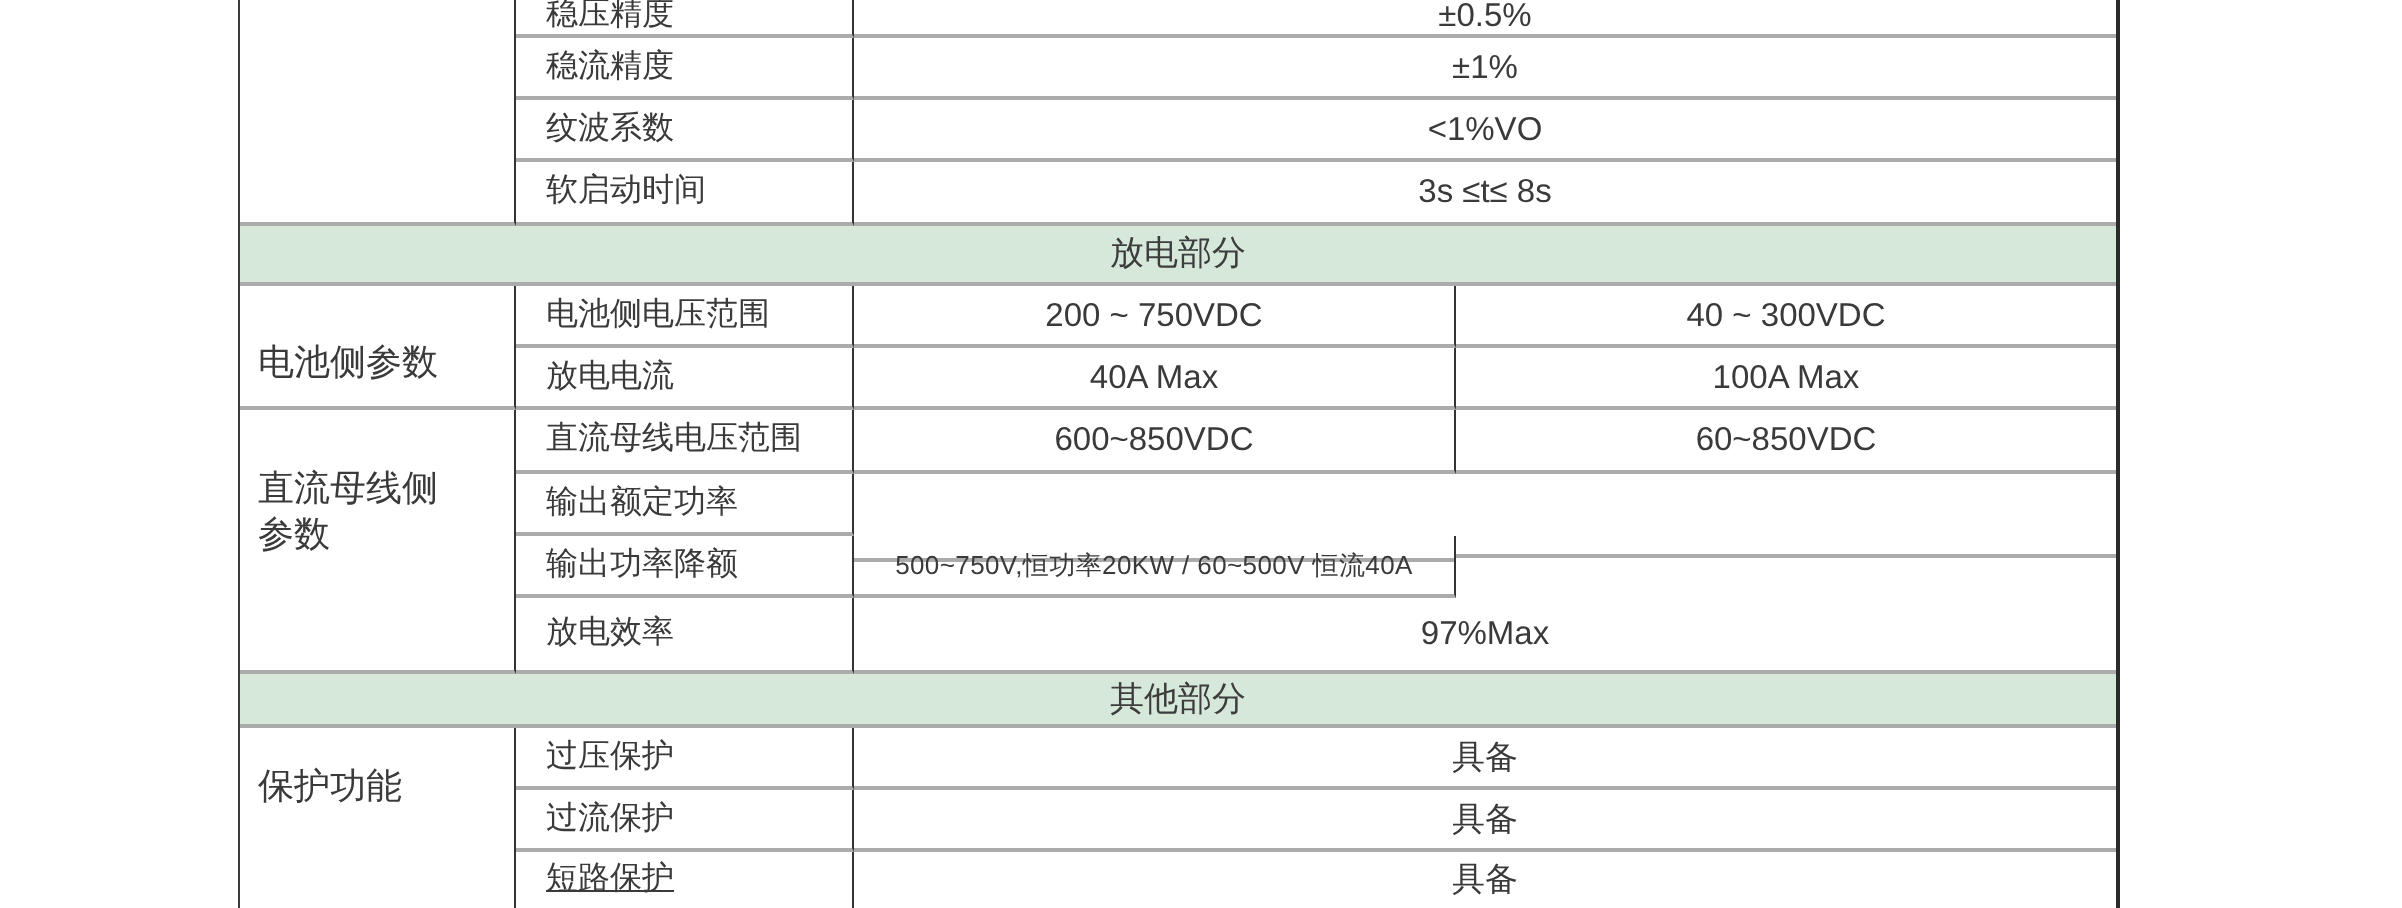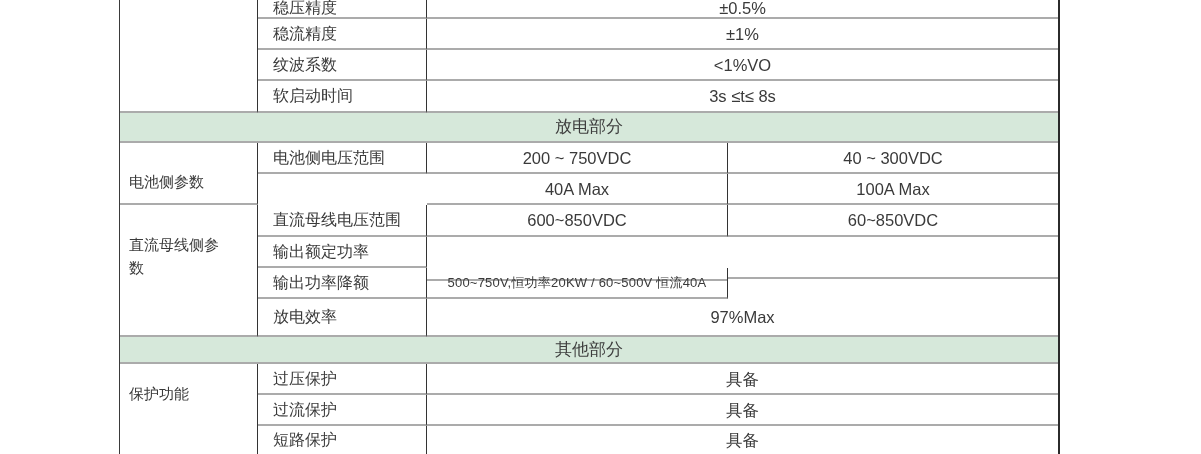--- a/index.html
+++ b/index.html
@@ -39,21 +39,21 @@
     white-space: nowrap;
   }
   .c.nor { border-right: none; }      
   .c.nob { border-bottom: none; }     
   .lab { padding-left: 15px; }
   .val { justify-content: center; font-size: 16.5px; }
   .small { font-size: 13px; letter-spacing: 0.2px; }
   .group {
     padding-left: 9px;
     padding-right: 34px;
-    font-size: 15px;
+    font-size: 18px;
     line-height: 23px;
     white-space: normal;
     word-break: break-all;
   }
   .group.pad-batt { padding-top: 16px; }
   .group.pad-bus  { padding-top: 28px; }
   .group.pad-prot { padding-top: 18px; }
   .sec {
     background: #d6e8da;
     justify-content: center;
@@ -113,20 +113,23 @@
     <div class="c lab" style="grid-column:2; grid-row:6;">
       <span>电池侧电压范围</span>
       </div>
     <div class="c val" style="grid-column:3; grid-row:6;">
       <span>200 ~ 750VDC</span>
       </div>
     <div class="c val nor" style="grid-column:4; grid-row:6;">
       <span>40 ~ 300VDC</span>
       </div>
 
+    <div class="c lab" style="grid-column:2; grid-row:7;">
+      <span>放电电流</span>
+      </div>
     <div class="c val" style="grid-column:3; grid-row:7;">
       <span>40A Max</span>
       </div>
     <div class="c val nor" style="grid-column:4; grid-row:7;">
       <span>100A Max</span>
       </div>
 
     <div class="c group pad-bus" style="grid-column:1; grid-row:8 / span 4; align-items:flex-start;">
       <span>直流母线侧参数</span>
       </div>
@@ -180,21 +183,21 @@
       <span>具备</span>
       </div>
 
     <div class="c lab" style="grid-column:2; grid-row:14;">
       <span>过流保护</span>
       </div>
     <div class="c val nor" style="grid-column:3 / span 2; grid-row:14;">
       <span>具备</span>
       </div>
 
-    <div class="c lab nob" style="grid-column:2; grid-row:15;">
+    <div class="c lab nob" style="grid-column:2; grid-row:15;text-decoration:underline;">
       <span>短路保护</span>
       </div>
     <div class="c val nor nob" style="grid-column:3 / span 2; grid-row:15;">
       <span>具备</span>
       </div>
 
   </div>
 </div>
 
 </body></html>

